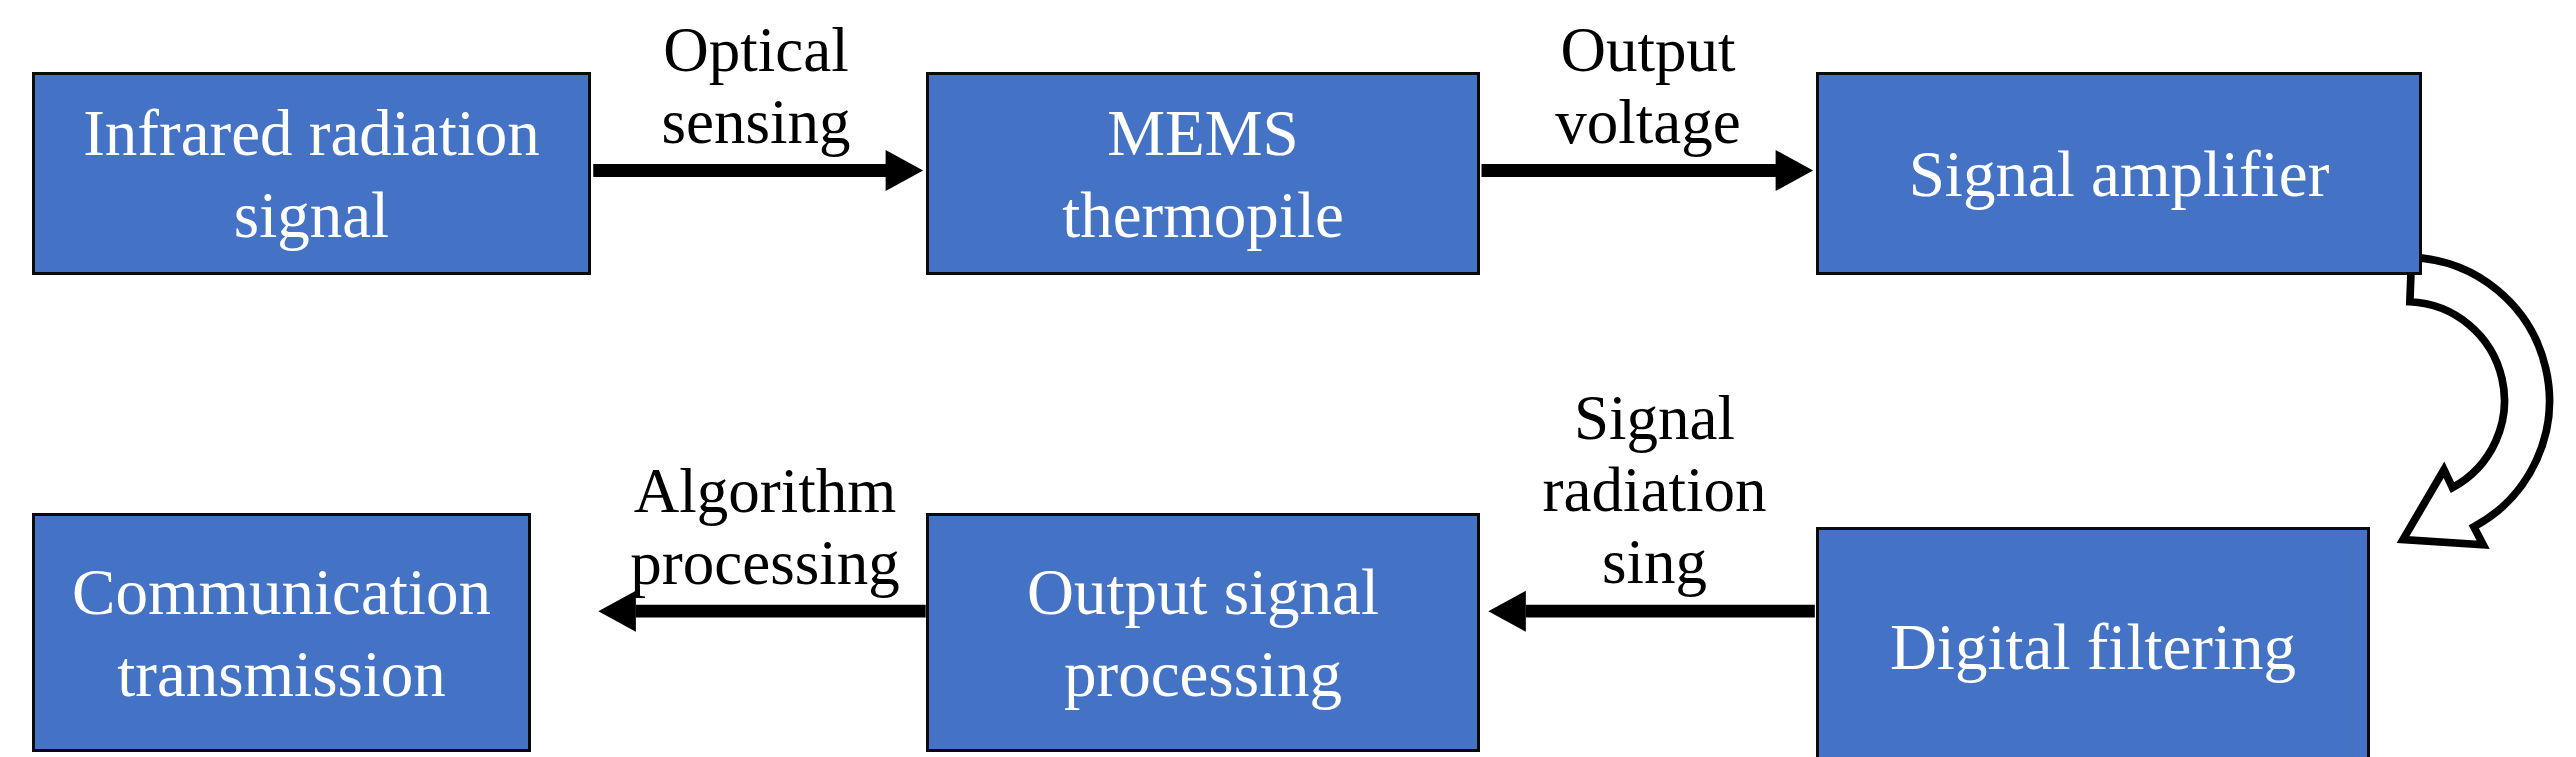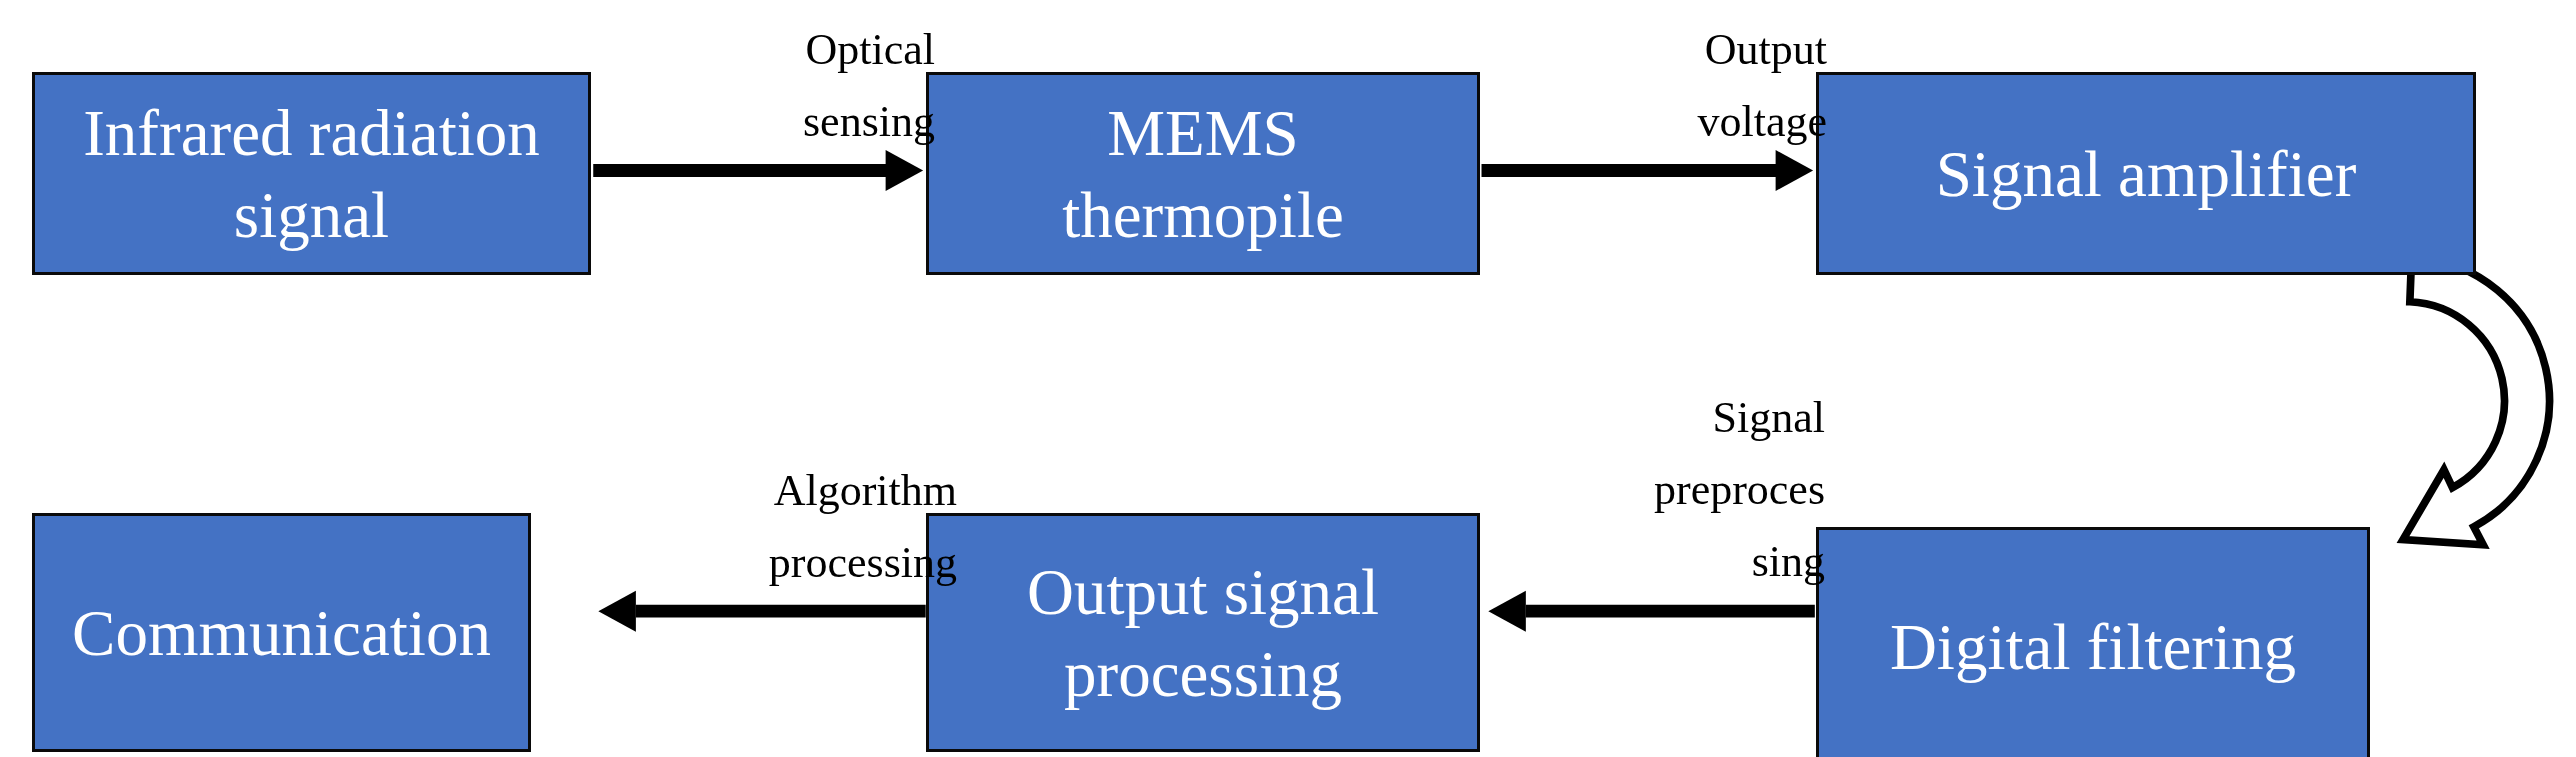--- a/index.html
+++ b/index.html
@@ -20,22 +20,22 @@
     background:var(--box-fill,#4472C4);
     border:3.4px solid var(--box-border,#0a0a0a);
     color:var(--box-text,#ffffff);
     display:flex;flex-direction:column;align-items:center;justify-content:center;
     text-align:center;
     font-size:65px;line-height:82px;
   }
   .edge-label{
     position:absolute;
     color:var(--label-text,#000000);
-    text-align:right;
-    font-size:44px;line-height:72px;
+    text-align:center;
+    font-size:63px;line-height:72px;
     white-space:nowrap;
   }
 </style>
 </head>
 <body>
 
 <div id="canvas" style="--bg: #ffffff; --box-fill: #4472C4; --box-border: #0a0a0a; --box-text: #ffffff; --label-text: #000000; --arrow: #000000;">
 
   <svg id="arrow-layer" viewBox="0 0 3020 888">
     <g>
@@ -67,50 +67,51 @@
   <div class="node" style="left:926px;top:72px;width:554px;height:203px">
     <div>MEMS</div>
     <div>thermopile</div>
   </div>
 
   <div class="node" style="left:32px;top:72px;width:559px;height:203px">
     <div>Infrared radiation</div>
     <div>signal</div>
   </div>
 
-  <div class="node" style="left:1816px;top:72px;width:660px;height:203px">
+  <div class="node" style="left:1816px;top:72px;width:606px;height:203px">
     <div>Signal amplifier</div>
   </div>
 
   <div class="node" style="left:1816px;top:527px;width:554px;height:239px">
     <div>Digital filtering</div>
   </div>
 
   <div class="node" style="left:926px;top:513px;width:554px;height:239px">
     <div>Output signal</div>
     <div>processing</div>
   </div>
 
   <div class="node" style="left:32px;top:513px;width:499px;height:239px">
     <div>Communication</div>
+    <div>transmission</div>
   </div>
 
   <div class="edge-label" style="left:577px;top:13.6px;width:358px">
     <div>Optical</div>
     <div>sensing</div>
   </div>
 
   <div class="edge-label" style="left:1469px;top:13.6px;width:358px">
     <div>Output</div>
     <div>voltage</div>
   </div>
 
   <div class="edge-label" style="left:1484px;top:382px;width:341px">
     <div>Signal</div>
-    <div>preproces</div>
+    <div>radiation</div>
     <div>sing</div>
   </div>
 
   <div class="edge-label" style="left:573px;top:455px;width:384px">
     <div>Algorithm</div>
     <div>processing</div>
   </div>
 
 </div>
 

